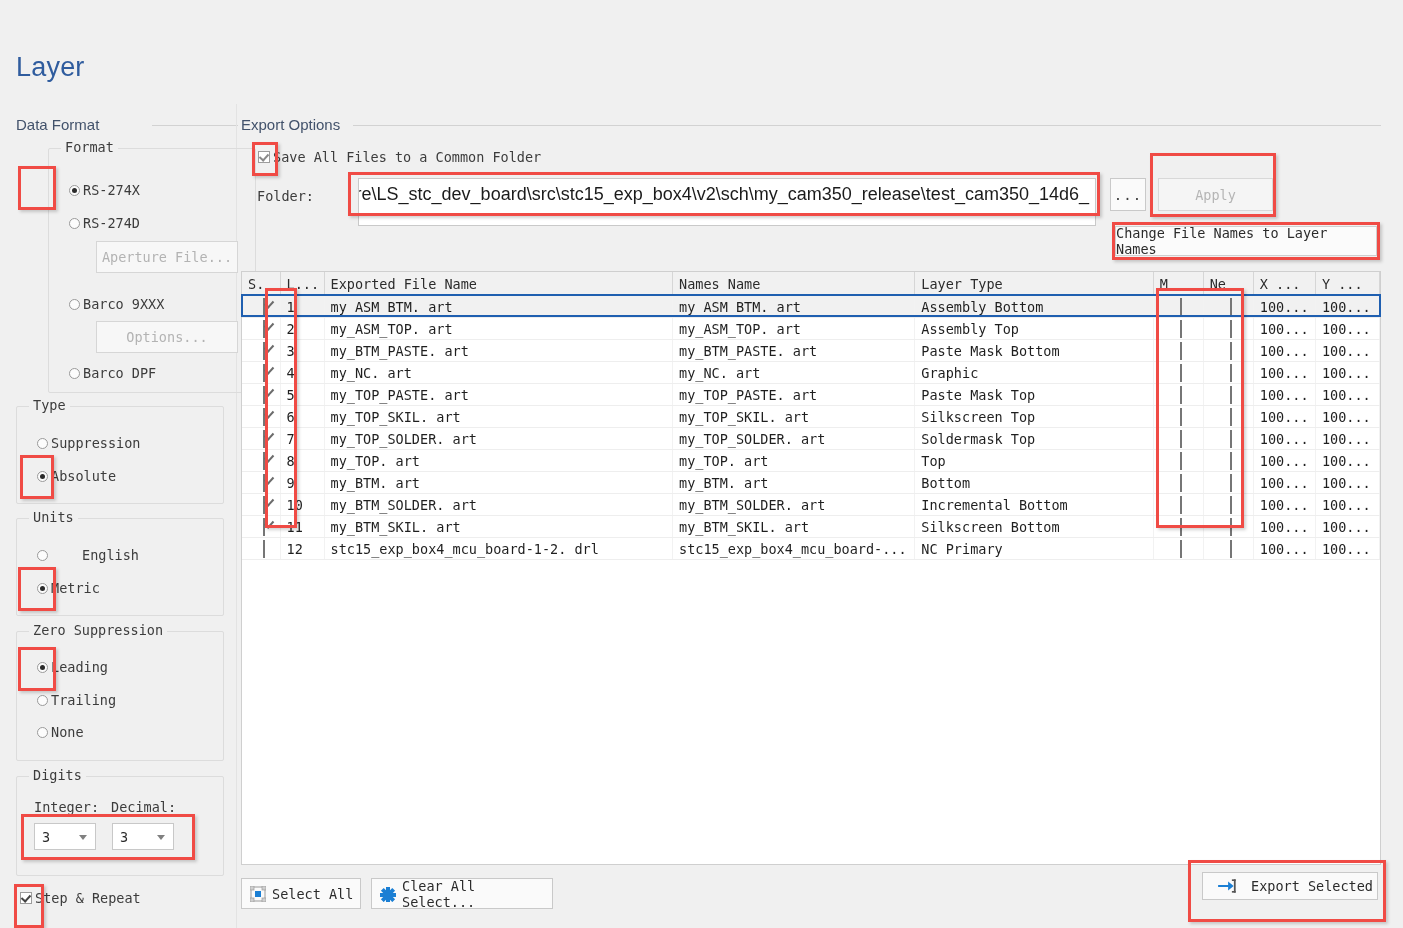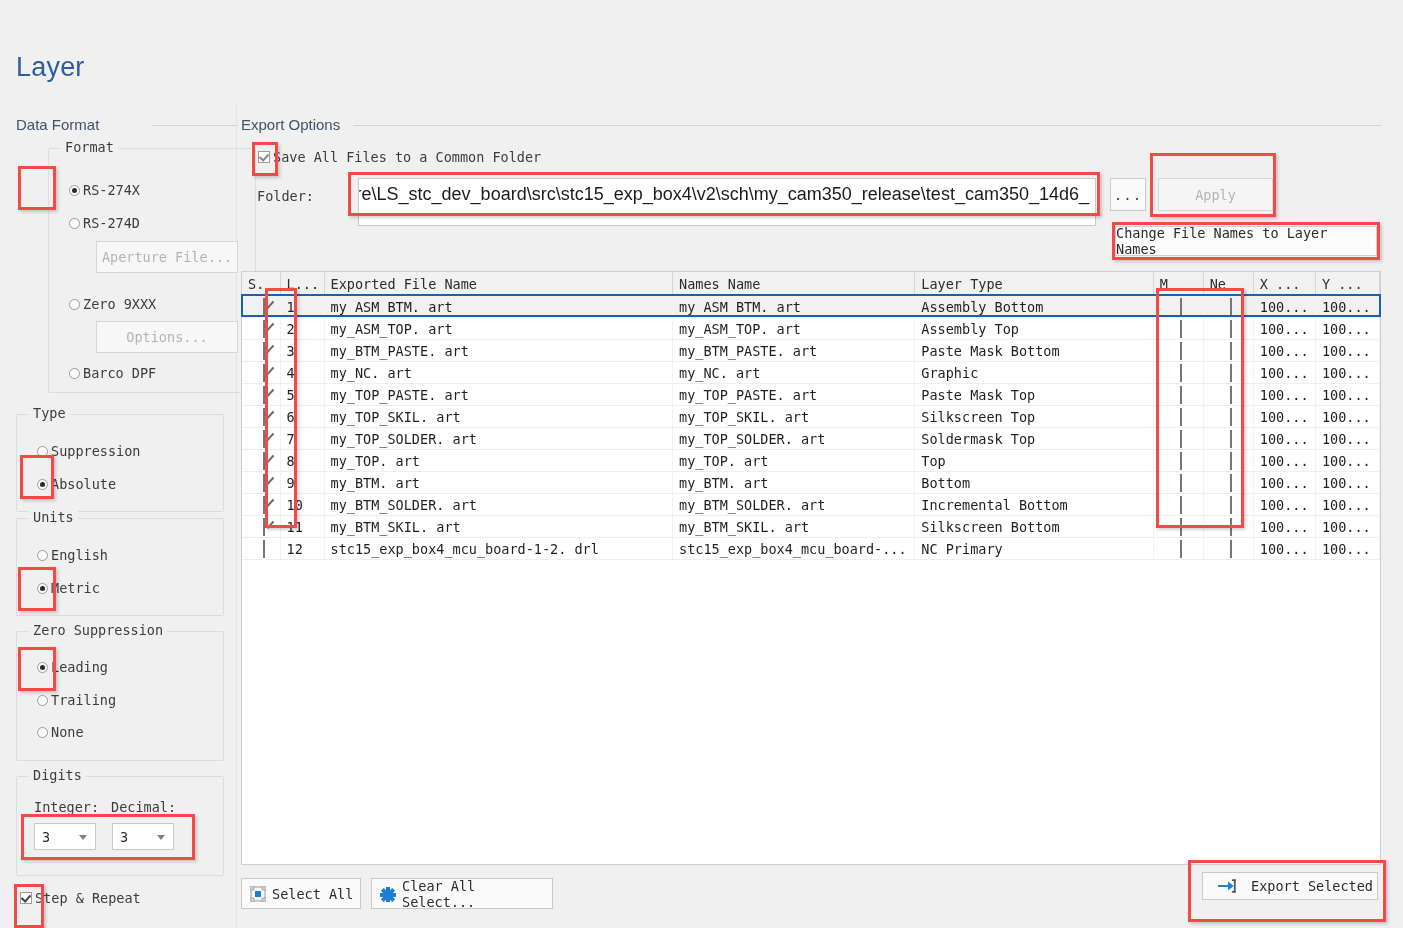--- a/index.html
+++ b/index.html
@@ -221,45 +221,45 @@
       <span>RS-274X</span>
     </div>
     <div class="radio-row" style="left:20px;top:66px;">
       <span class="radio"></span>
       <span>RS-274D</span>
     </div>
     <div class="dis-btn" style="left:47px;top:92px;width:142px;height:32px;">Aperture File...</div>
 
     <div class="radio-row" style="left:20px;top:147px;">
       <span class="radio"></span>
-      <span>Zero 9XXX</span>
+      <span>Barco 9XXX</span>
     </div>
     <div class="dis-btn" style="left:47px;top:172px;width:142px;height:32px;">Options...</div>
 
     <div class="radio-row" style="left:20px;top:216px;">
       <span class="radio"></span>
       <span>Barco DPF</span>
     </div>
   </div>
 
-  <div class="groupbox" style="left:16px;top:268px;width:206px;height:96px;margin-top:8px;">
+  <div class="groupbox" style="left:16px;top:268px;width:206px;height:96px;">
     <span class="gb-title">Type</span>
     <div class="radio-row" style="left:20px;top:28px;">
       <span class="radio"></span>
       <span>Suppression</span>
     </div>
     <div class="radio-row" style="left:20px;top:61px;">
       <span class="radio on"></span>
       <span>Absolute</span>
     </div>
   </div>
 
   <div class="groupbox" style="left:16px;top:380px;width:206px;height:96px;">
     <span class="gb-title">Units</span>
-    <div class="radio-row" style="left:20px;top:28px;">
+    <div class="radio-row" style="left:20px;top:28px;gap:31px;">
       <span class="radio"></span>
       <span>English</span>
     </div>
     <div class="radio-row" style="left:20px;top:61px;">
       <span class="radio on"></span>
       <span>Metric</span>
     </div>
   </div>
 
   <div class="groupbox" style="left:16px;top:493px;width:206px;height:128px;">

